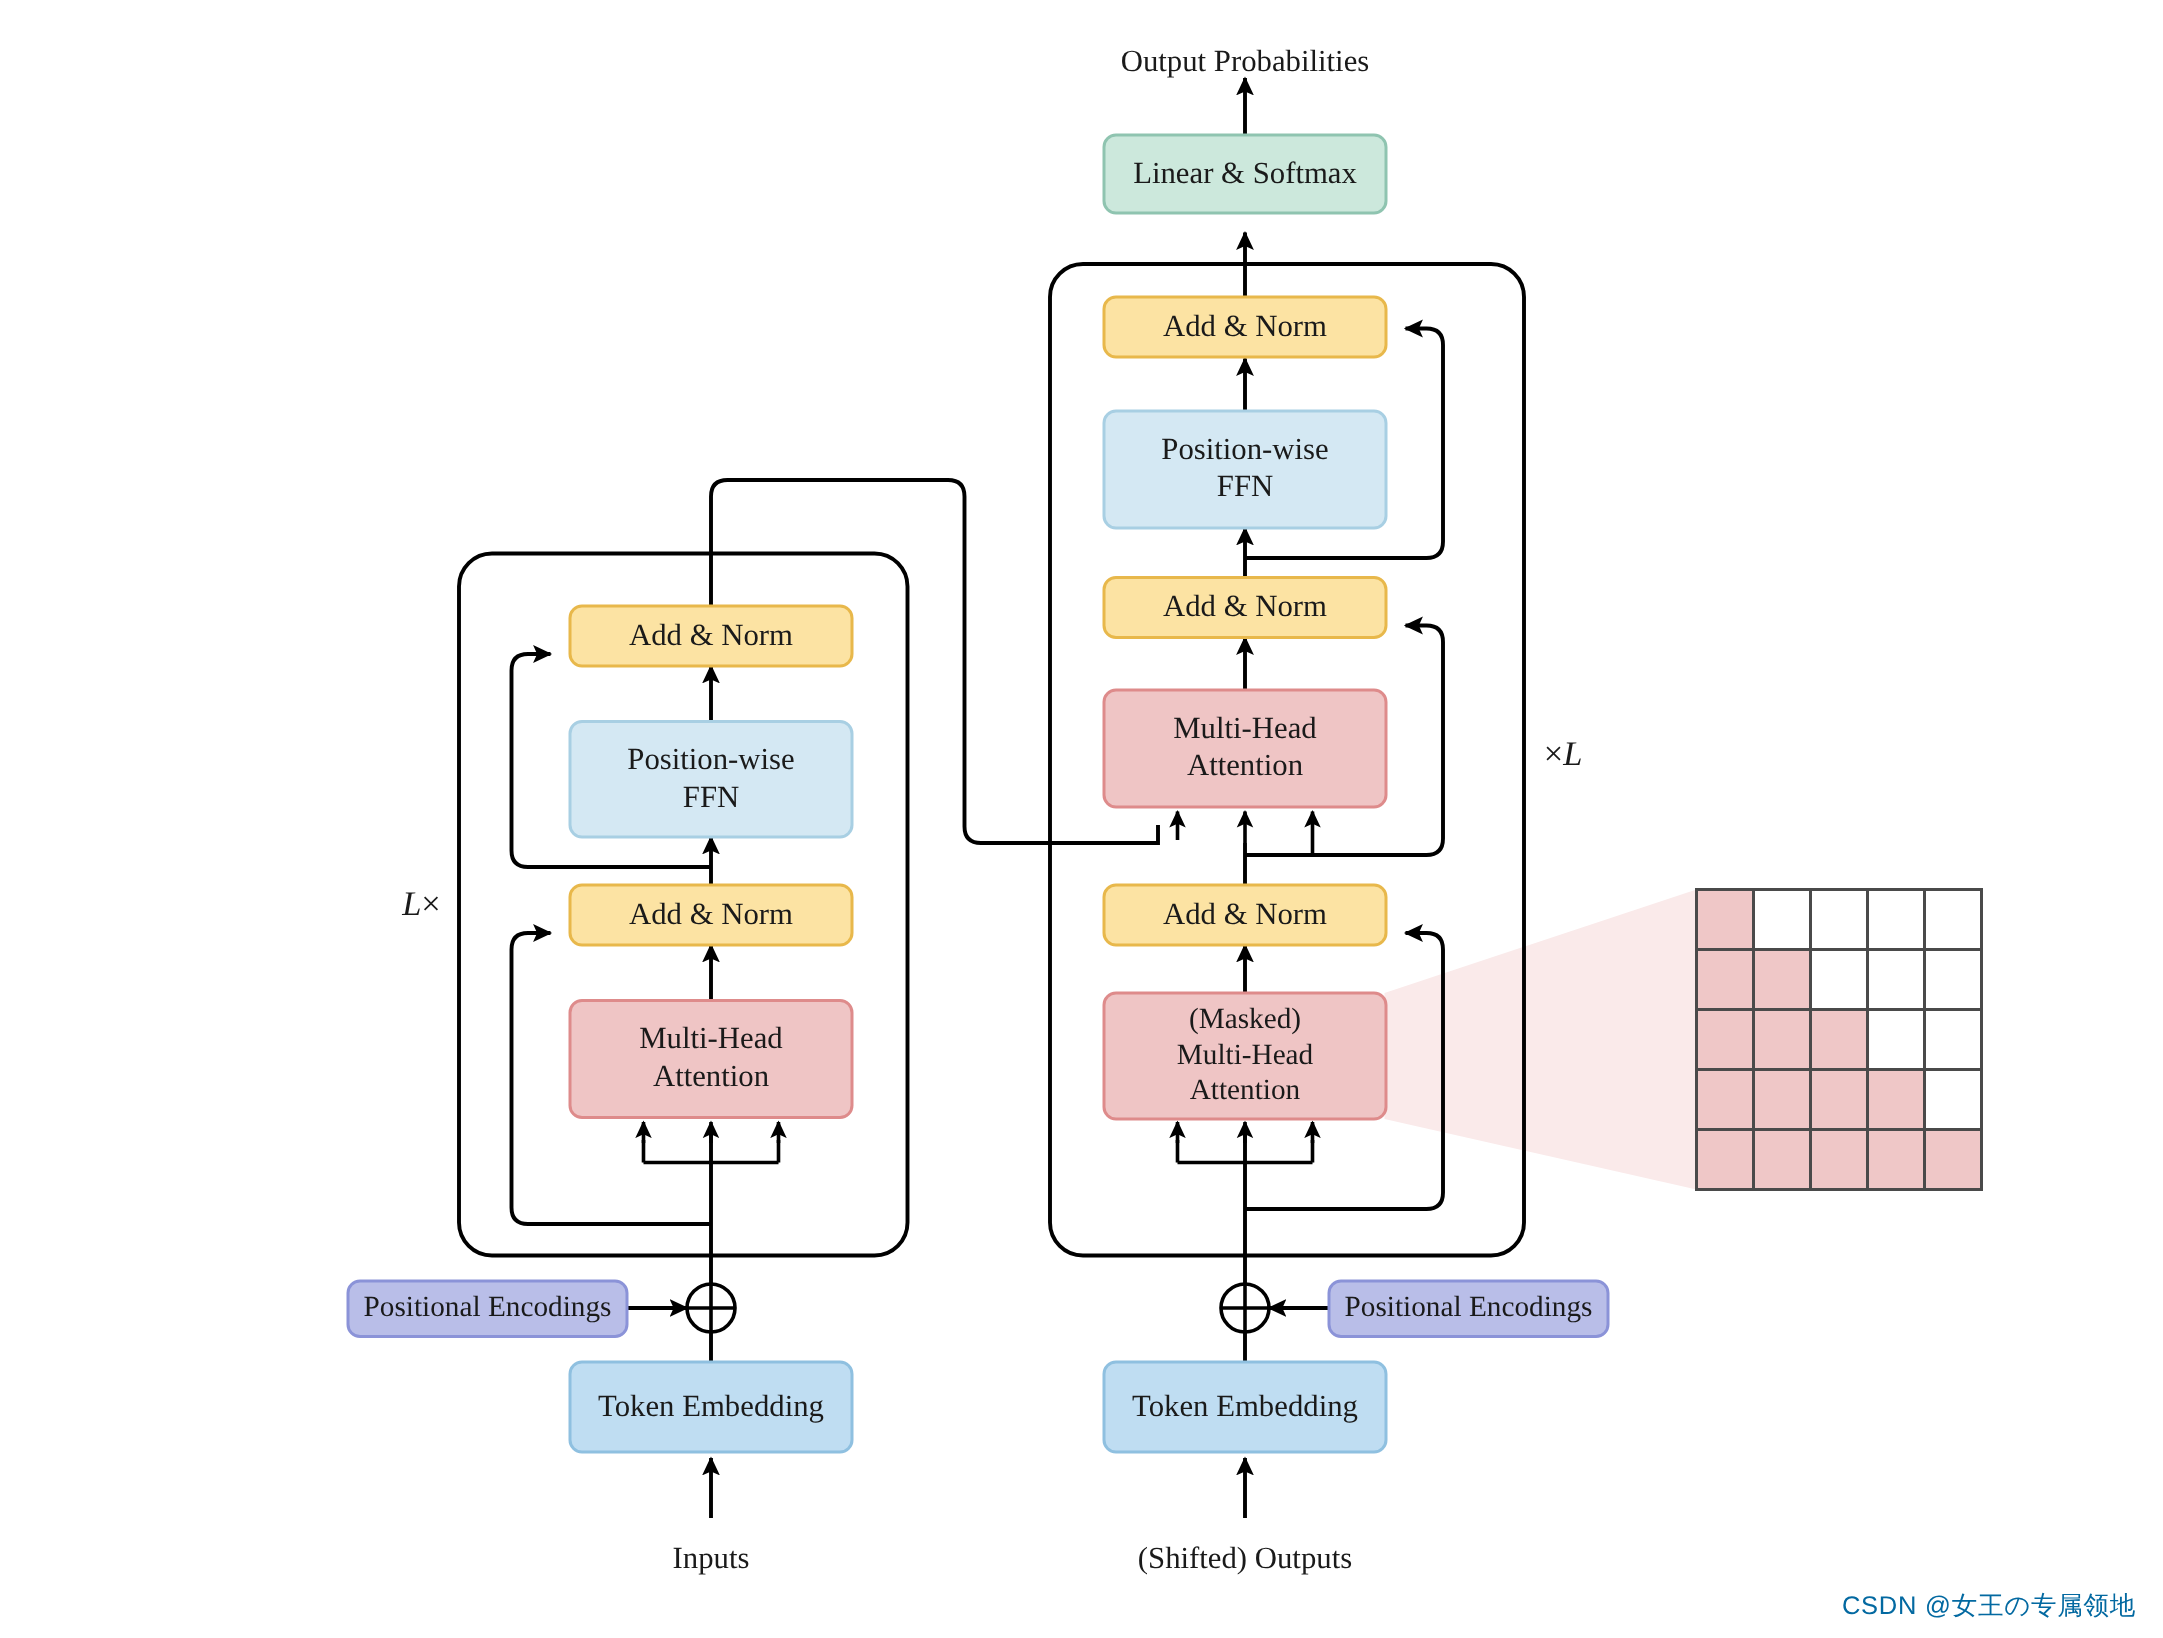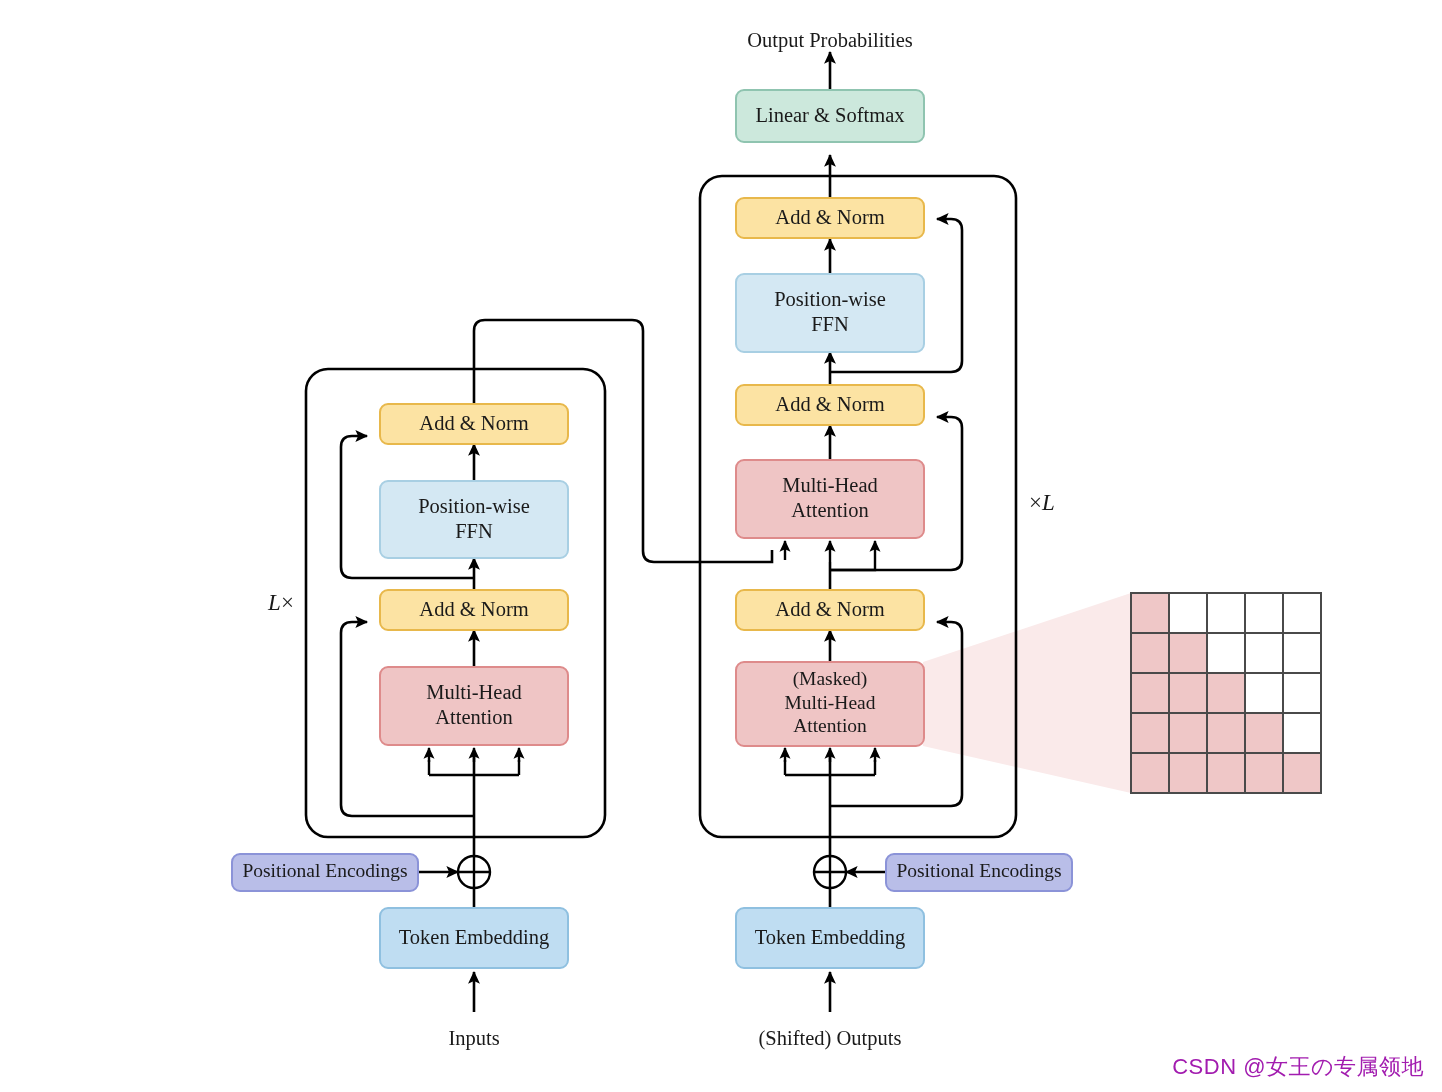--- a/index.html
+++ b/index.html
@@ -40,22 +40,22 @@
     font-family: "Liberation Serif", "DejaVu Serif", serif;
     fill: #1a1a1a;
     font-size: 23px;
     text-anchor: middle;
   }
   .watermark {
     position: absolute;
     right: 18px;
     bottom: 10px;
     font-family: "Liberation Sans", "DejaVu Sans", sans-serif;
-    font-size: 22px;
-    color: #a21caf;
+    font-size: 17px;
+    color: #0369a1;
     letter-spacing: 0.5px;
     white-space: nowrap;
     user-select: none;
   }
   .flow { fill: none; stroke: #000000; stroke-width: 2.6; }
   .flow-thin { fill: none; stroke: #000000; stroke-width: 2.4; }
   .container-box { fill: none; stroke: #000000; stroke-width: 2.6; }
 </style>
 </head>
 <body>

